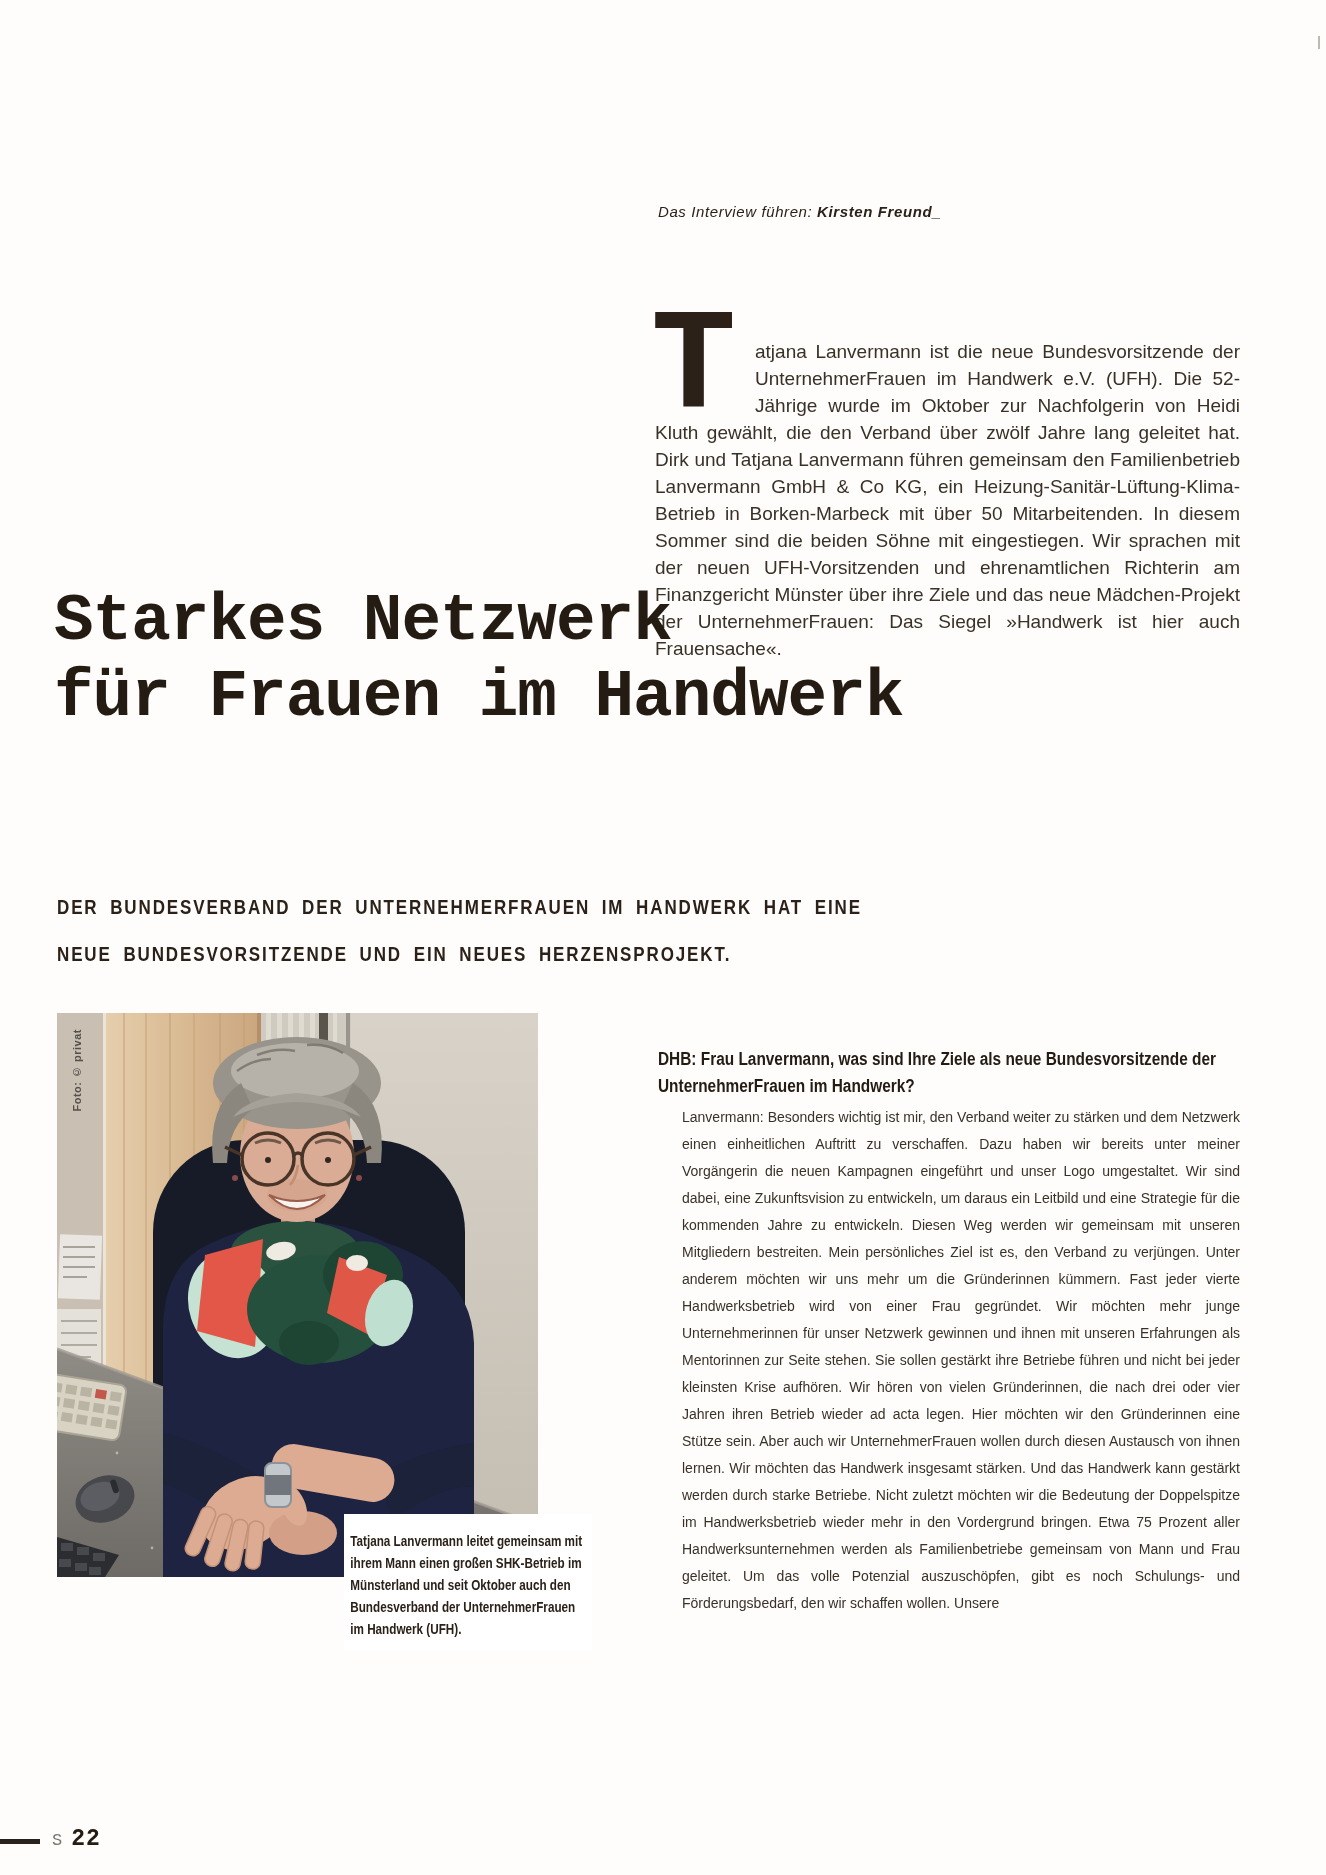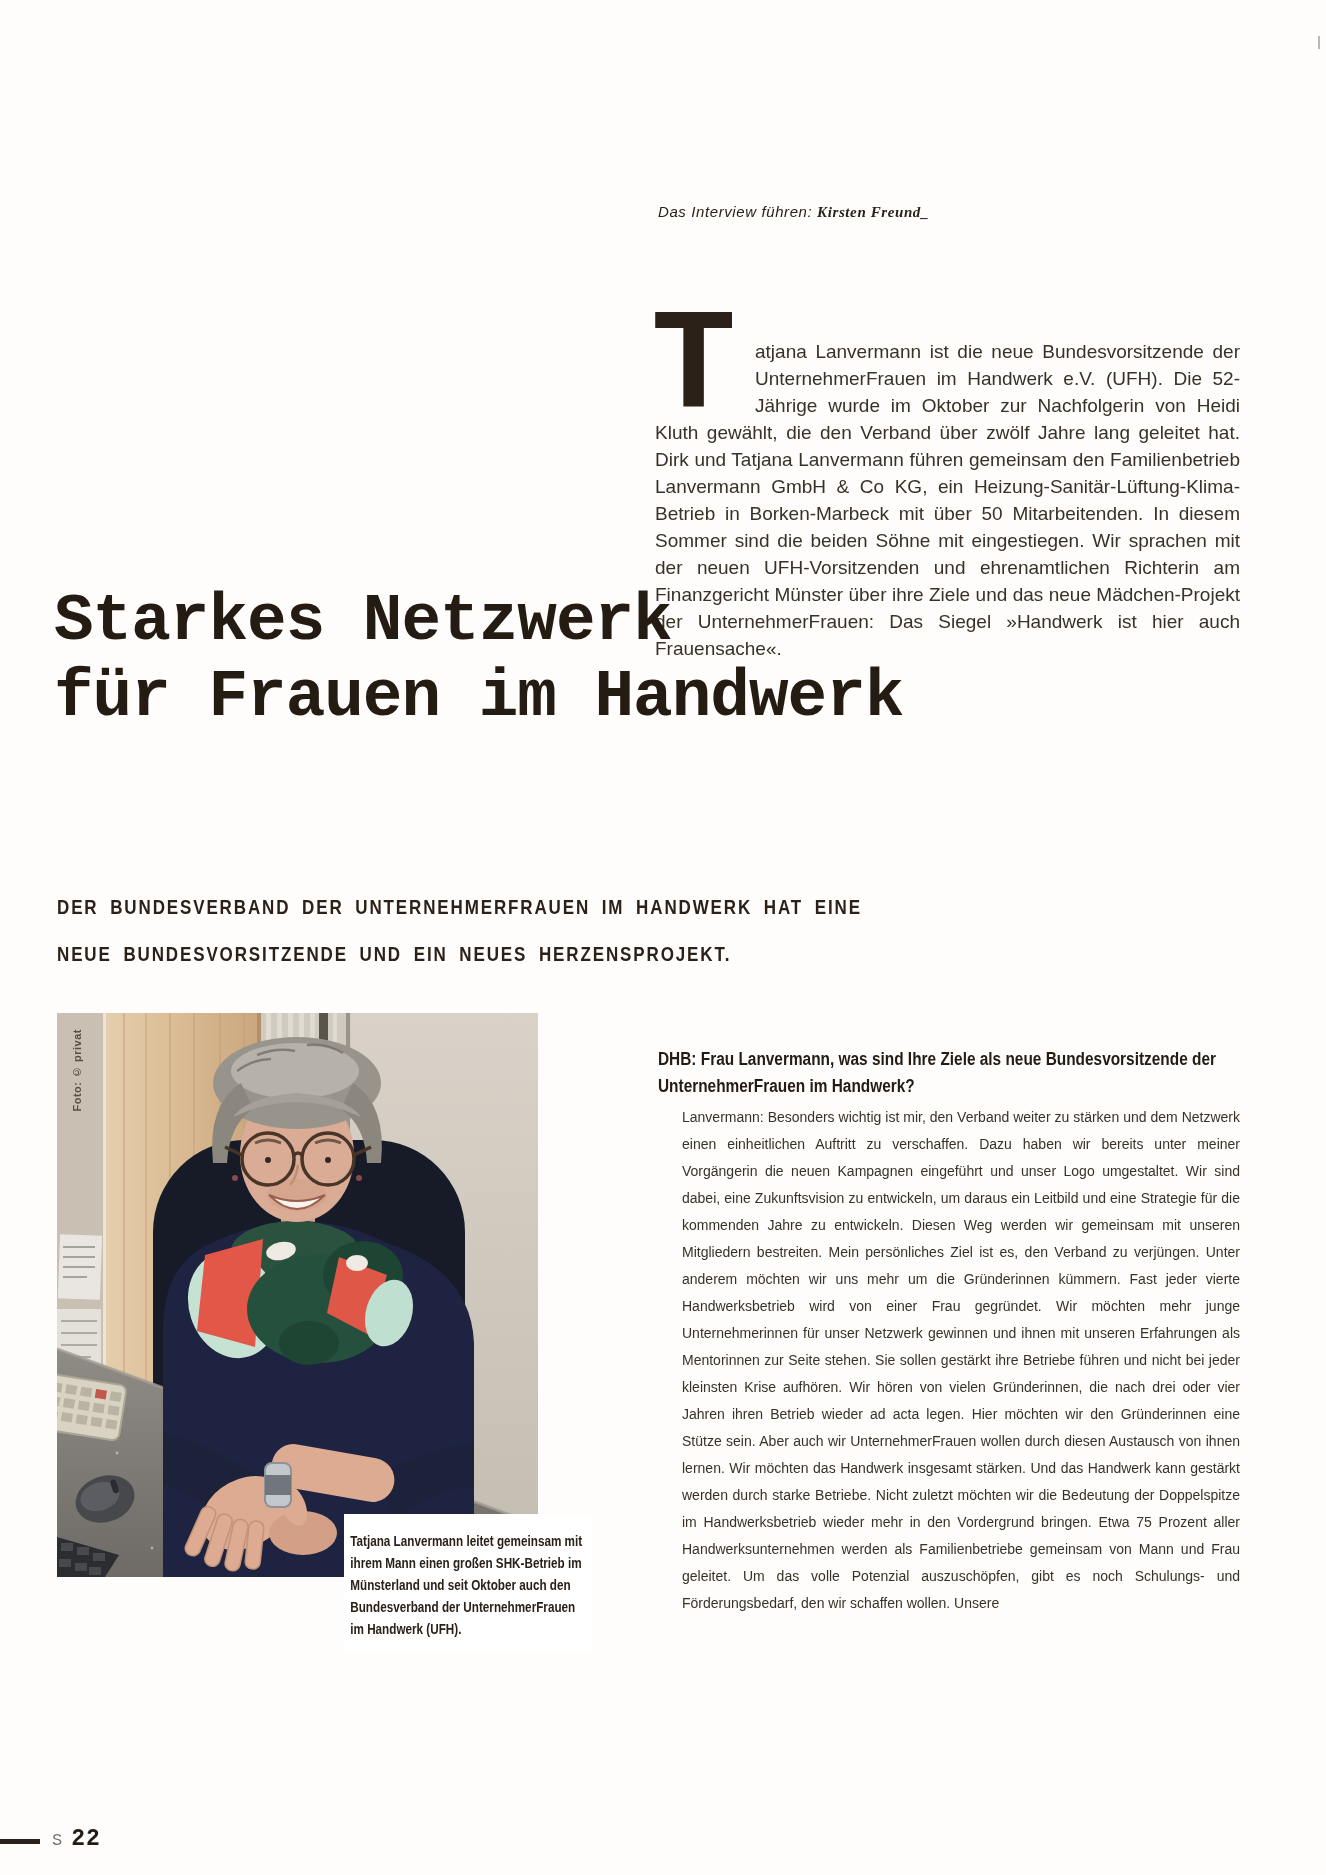--- a/index.html
+++ b/index.html
@@ -6,21 +6,21 @@
   body{
     width:1326px;height:1875px;position:relative;overflow:hidden;
     background:#fefdfb;color:#362e26;
     font-family:"Liberation Sans", sans-serif;
   }
   .abs{position:absolute;}
   
   .corner-tick{left:1318px;top:36px;width:2px;height:13px;background:#bdb9b3;}
   
   .credit{left:658px;top:203px;font-size:15px;font-style:italic;color:#2b2118;letter-spacing:.6px;}
-  .credit .credit-name{font-weight:700;font-family:Liberation Serif, serif;}
+  .credit .credit-name{font-weight:700;}
   
   .intro{left:655px;top:338px;width:585px;font-size:19px;line-height:27px;
     text-align:justify;color:#393127;hyphens:auto;}
   .dropcap{float:left;width:88px;height:80px;position:relative;margin-right:12px;}
   .dropcap>span{position:absolute;left:-4px;top:-40px;font:700 142px/1 "Liberation Mono", monospace;color:#2b2118;}
   
   .headline{left:54px;top:584px;margin:0;font:700 66px/76px "Liberation Mono", monospace;
     color:var(--ink,#241b13);letter-spacing:-1px;white-space:nowrap;}
   .headline span{display:block;}
   

